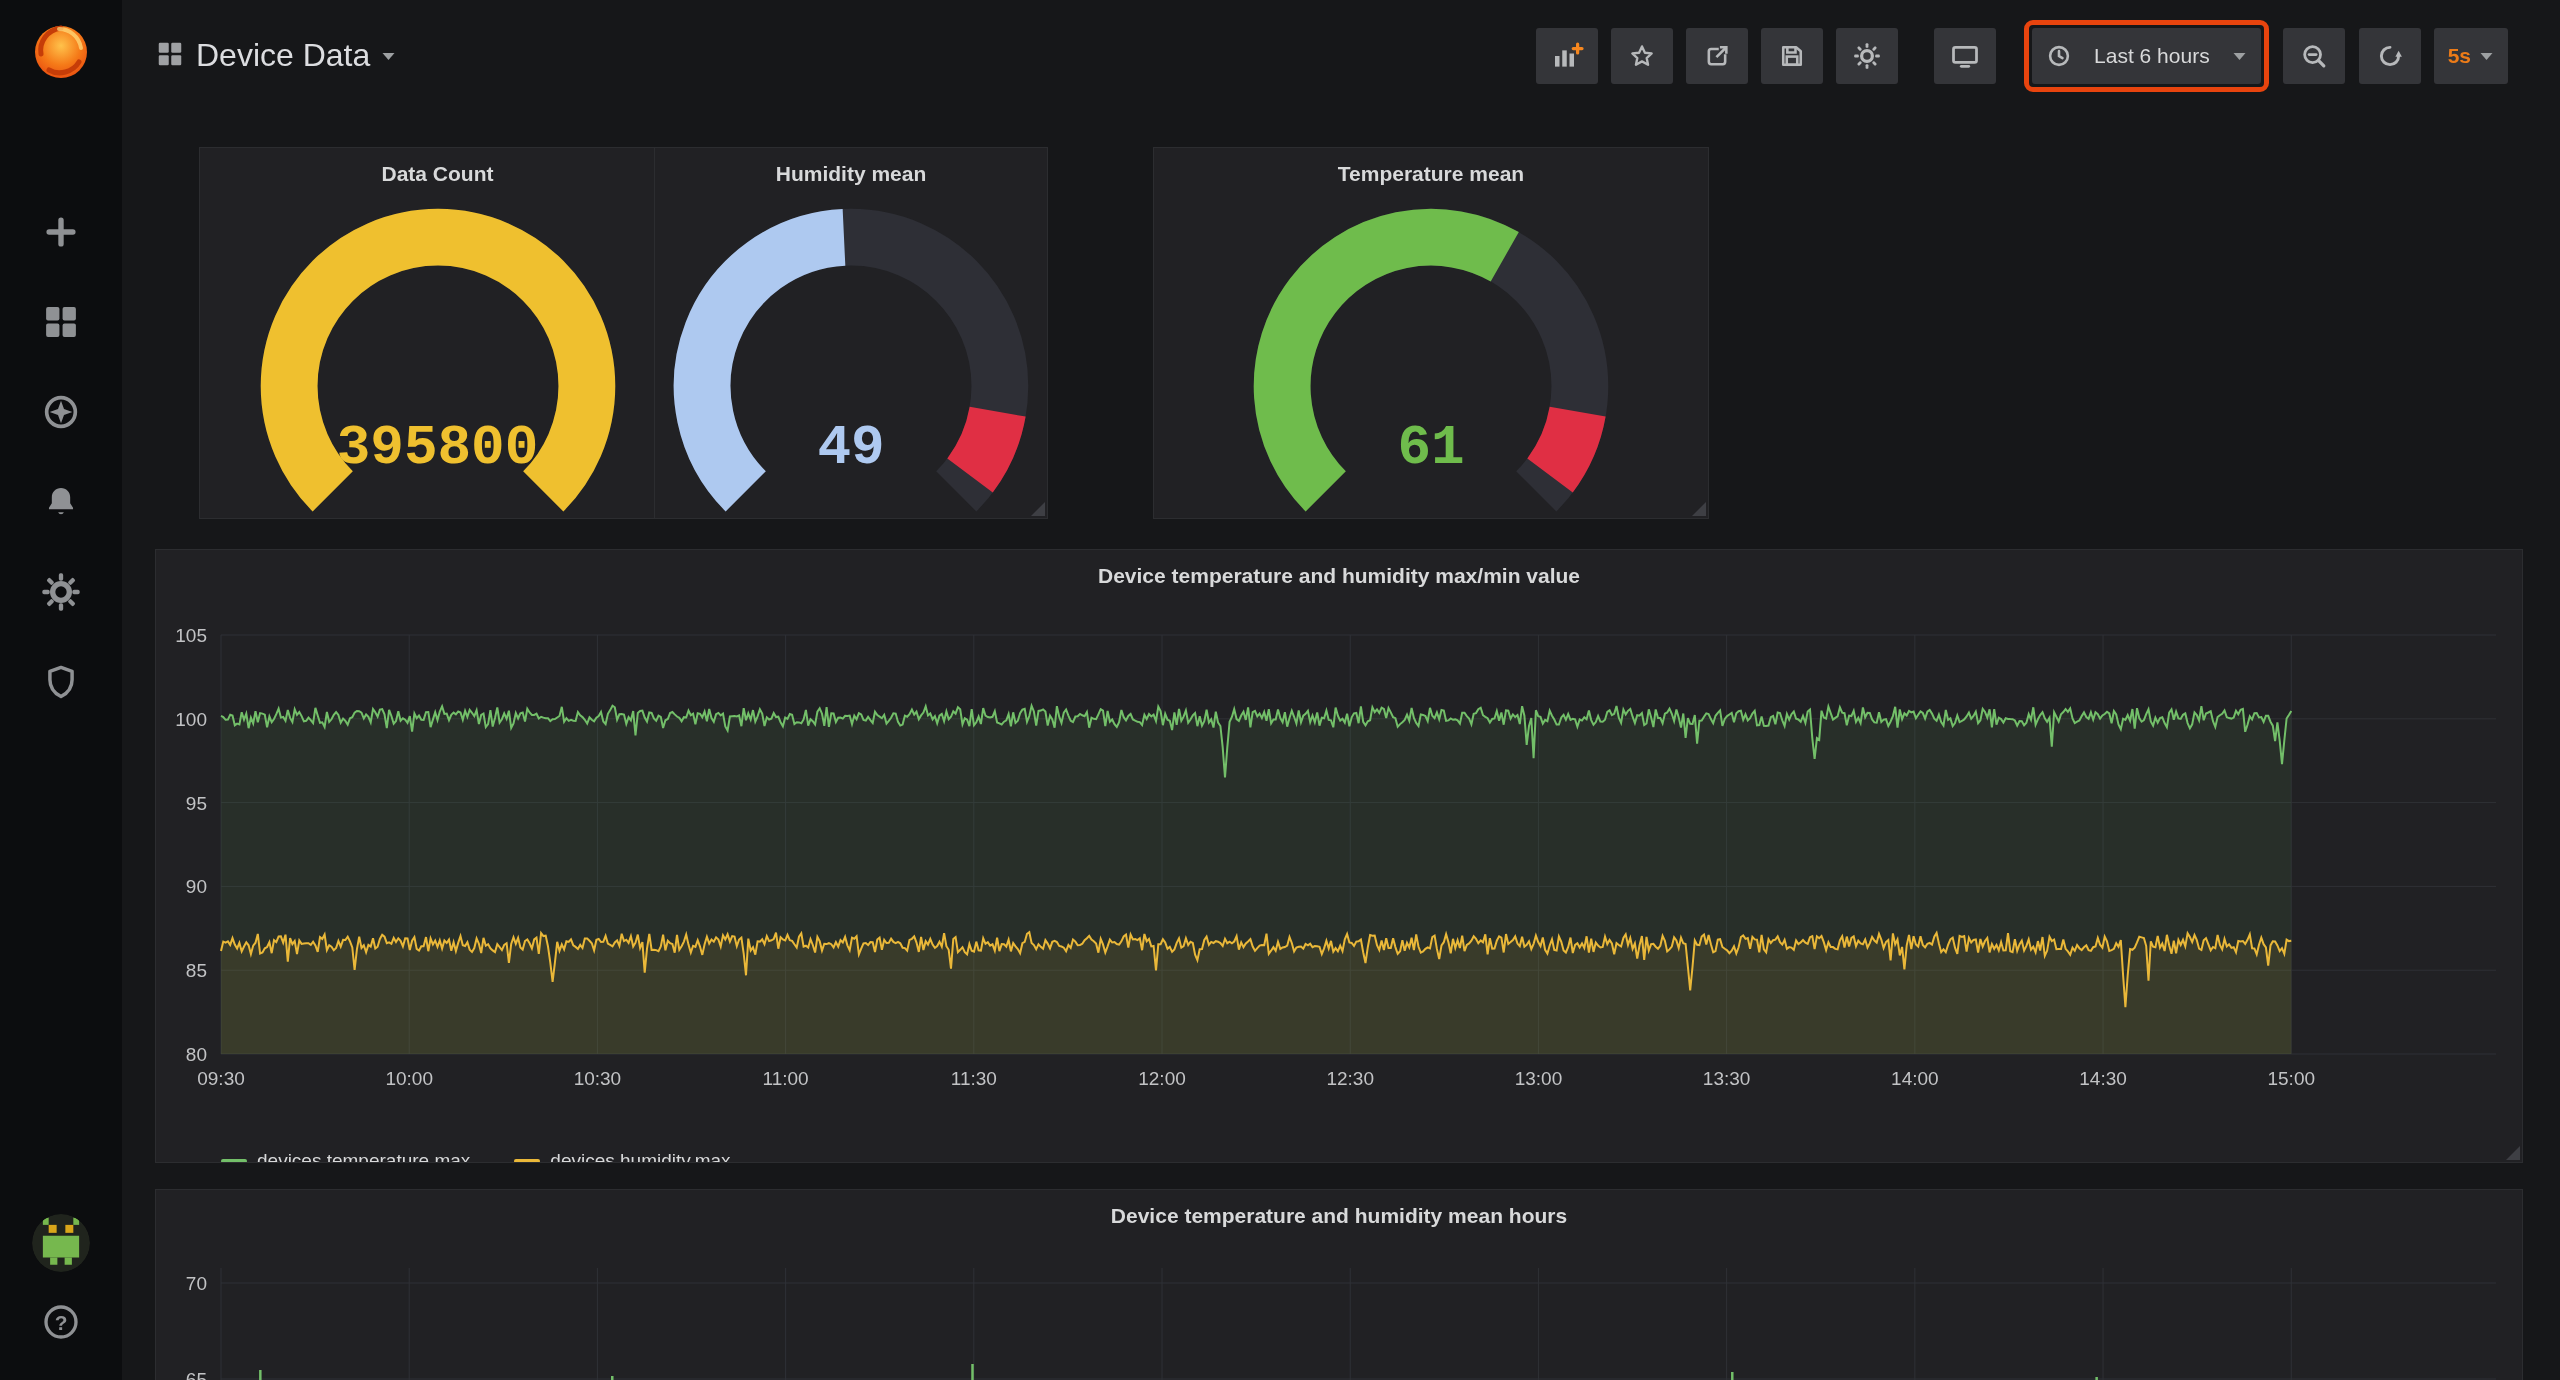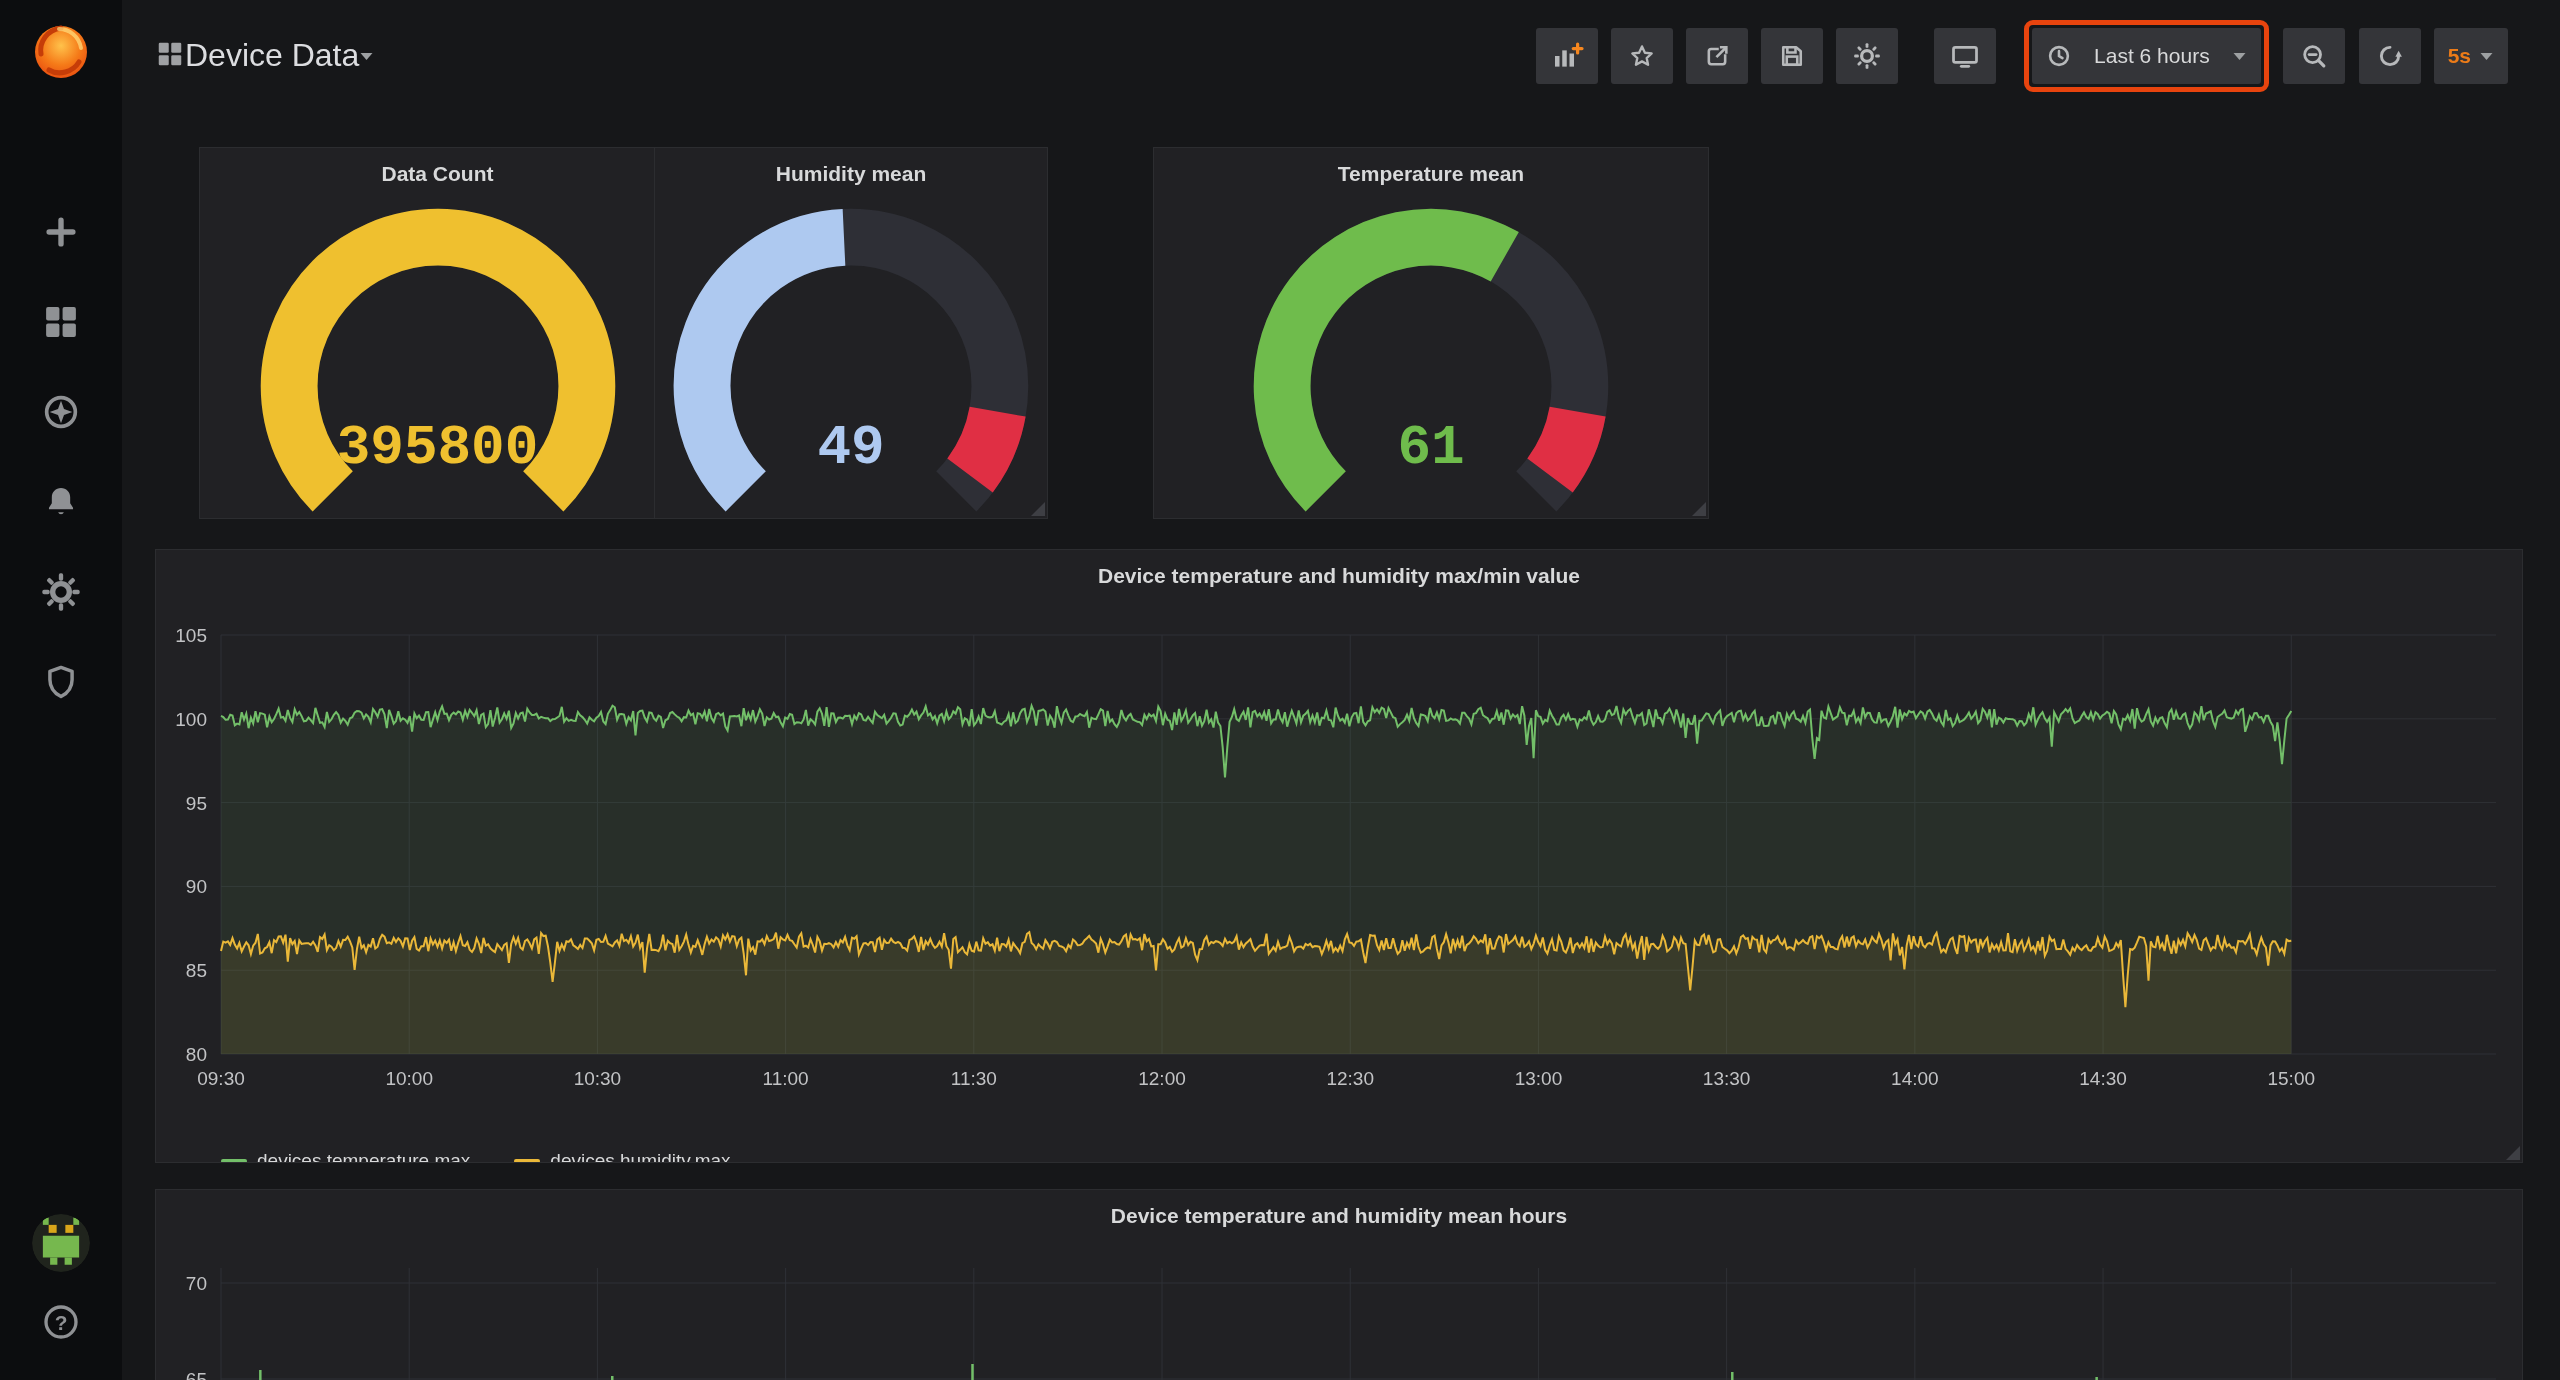--- a/index.html
+++ b/index.html
@@ -9,21 +9,21 @@
   .sidebar { position:absolute; left:0; top:0; width:122px; height:1380px; background:#0c0d0f;
              display:flex; flex-direction:column; align-items:center; z-index:10; }
   .logo { margin-top:20px; width:64px; height:64px; cursor:pointer; }
   .side-icons { margin-top:128px; display:flex; flex-direction:column; gap:50px; align-items:center; }
   .side-icon { width:40px; height:40px; color:#8f9194; cursor:pointer; display:flex; align-items:center; justify-content:center; }
   .side-bottom { position:absolute; bottom:38px; left:0; width:122px; display:flex; flex-direction:column; align-items:center; gap:30px; }
   .avatar { width:58px; height:58px; border-radius:50%; overflow:hidden; cursor:pointer; }
   
   .header { position:absolute; left:122px; top:0; width:2438px; height:111px; display:flex; align-items:center;
             padding:0 52px 0 33px; background:#161719; }
-  .header-left { display:flex; align-items:center; gap:0; color:#9fa1a4;text-align:center; }
+  .header-left { display:flex; align-items:center; gap:11px; color:#9fa1a4;text-align:center; }
   .dash-title { font-size:32px; font-weight:500; color:#dcdde0; cursor:pointer; }
   .caret { color:#9da0a2; display:inline-flex; }
   .header-right { margin-left:auto; display:flex; align-items:center; }
   .tbtn { height:56px; min-width:62px; background:#343539; border-radius:3px; display:flex; align-items:center;
           justify-content:center; color:#b7b9bb; margin-left:13px; cursor:pointer; padding:0 14px; }
   .tbtn.first { margin-left:0; }
   .time-highlight { border:5px solid #e8440e; border-radius:9px; padding:3px; margin-left:28px; display:inline-flex; }
   .time-highlight .tbtn { margin-left:0; gap:22px; }
   .time-label { font-size:21px; font-weight:500; color:#d8d9da; white-space:nowrap; }
   .interval-label { font-size:21px; font-weight:700; color:#eb7b18; margin-right:8px; }

